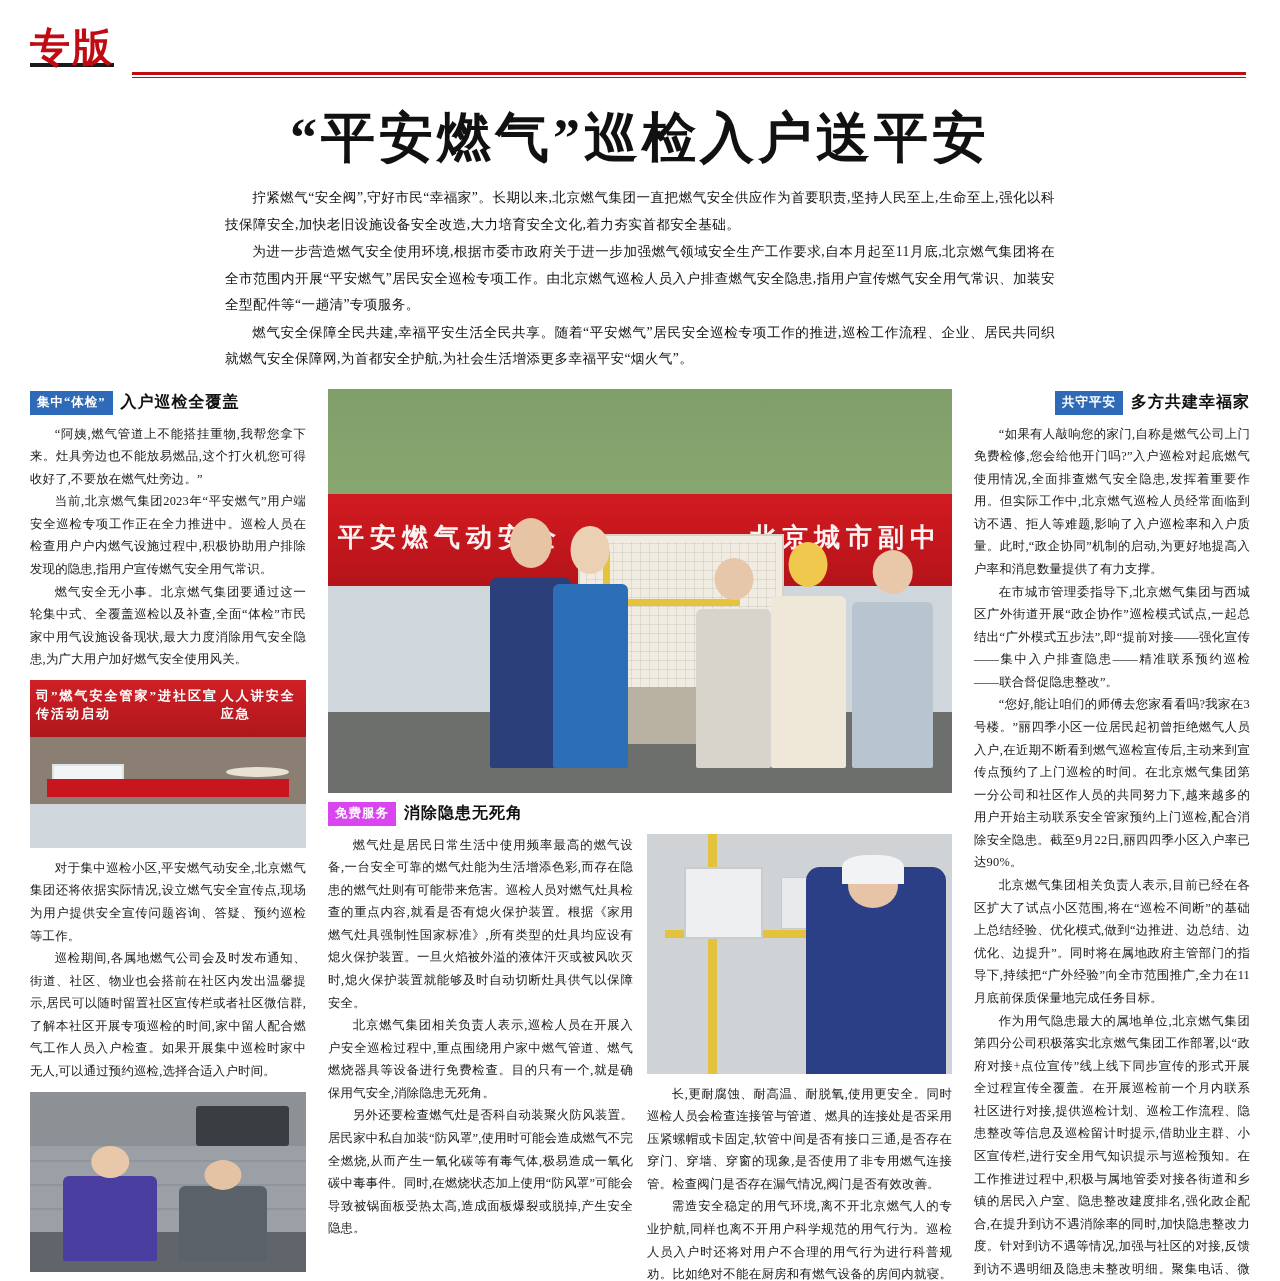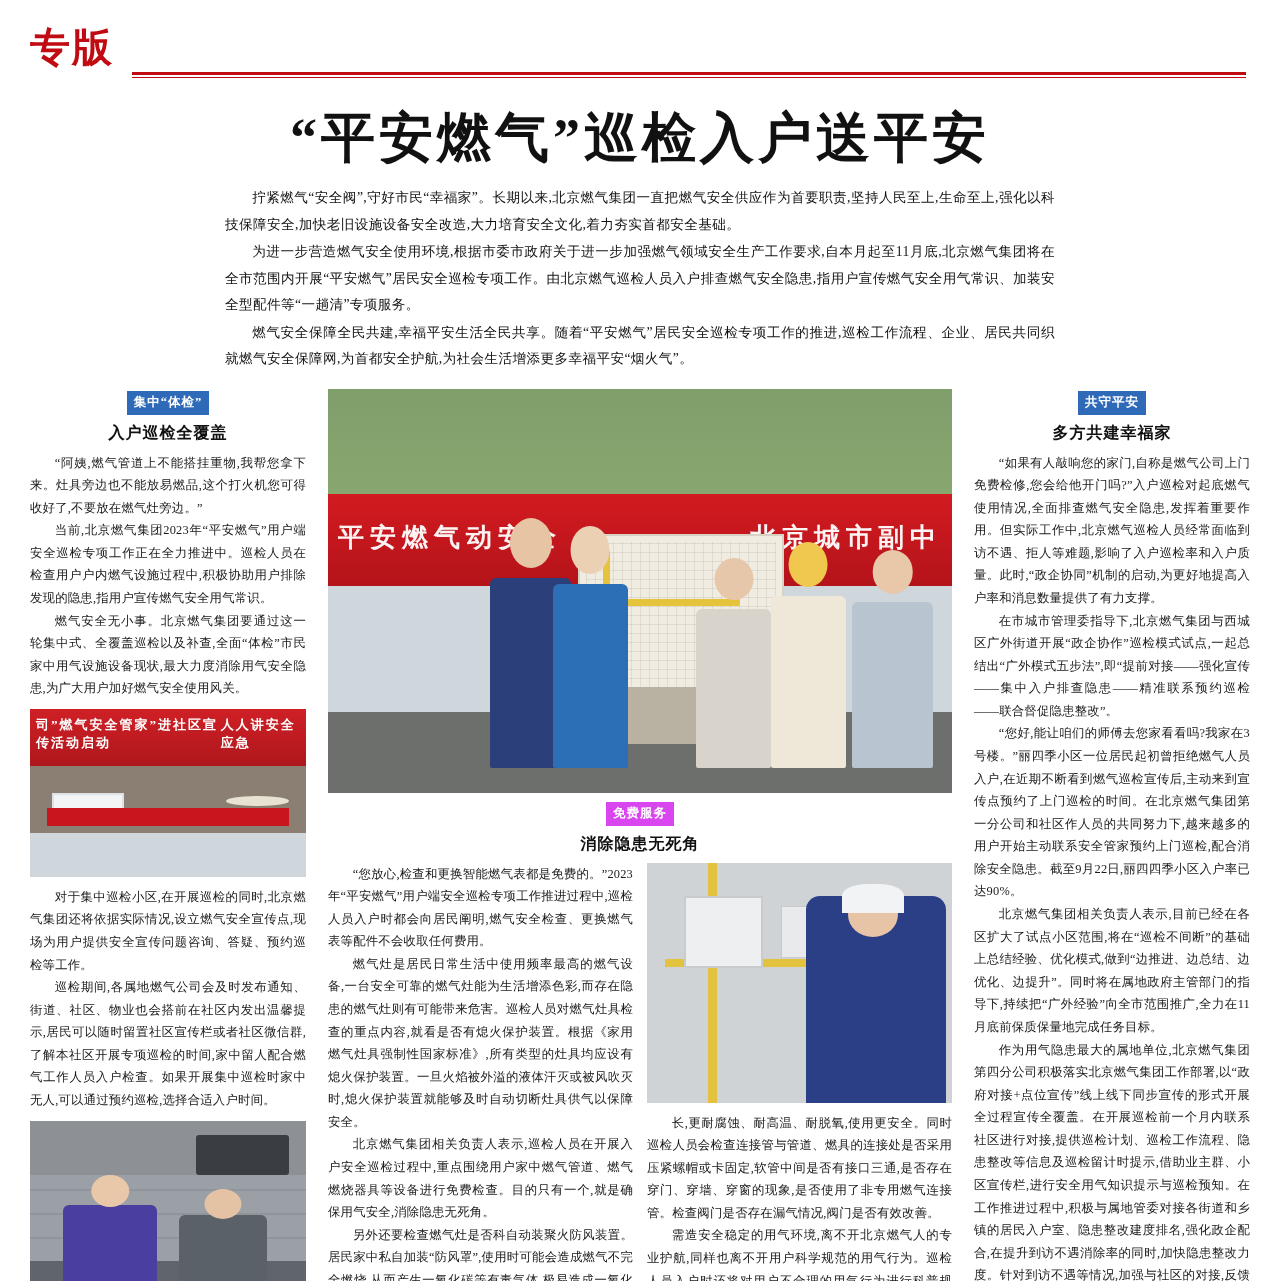--- a/index.html
+++ b/index.html
@@ -16,21 +16,21 @@
 
   
   .masthead {
     position:relative;
     height:86px;
     padding:14px 34px 0 30px;
     display:flex;
     align-items:flex-start;
     justify-content:space-between;
   }
-  .mh-left { display:flex; flex-direction:column; }
+  .mh-left { display:flex; flex-direction:column;text-decoration:underline; }
   .mh-special {
     font-family:"Liberation Serif", serif;
     font-weight:bold;
     font-size:40px;
     color:#c00b12;
     letter-spacing:2px;
     line-height:1;
     margin-top:14px;
   }
   .mh-right { text-align:right; display:flex; flex-direction:column; align-items:flex-end; }
@@ -97,21 +97,20 @@
     display:grid;
     grid-template-columns:276px 1fr 276px;
     gap:22px;
     padding:0 30px 18px 30px;
   }
   .col { position:relative; }
 
   .sechead {
     display:flex; align-items:center; gap:8px;
     margin:2px 0 8px 0;
-    flex-direction:column;
   }
   .sechead .tag {
     background:#2f6ab8; color:#fff;
     font-size:12.5px; font-weight:bold;
     padding:3px 7px 4px 7px;
     letter-spacing:1px;
     white-space:nowrap;
   }
   .sechead .tag.green { background:#d946ef; }
   .sechead .tag.blue2 { background:#2f6ab8; }
@@ -246,21 +245,21 @@
           <span>人人讲安全 应急</span>
         </div>
         <div class="mid">
           <div class="board"></div>
           <div class="umbrella"></div>
           <div class="tablecloth"></div>
         </div>
       </div>
 
       <div class="body-text">
-        <p>对于集中巡检小区,在开展巡检的同时,北京燃气集团还将依据实际情况,设立燃气安全宣传点,现场为用户提供安全宣传问题咨询、答疑、预约巡检等工作。</p>
+        <p>对于集中巡检小区,平安燃气动安全,北京燃气集团还将依据实际情况,设立燃气安全宣传点,现场为用户提供安全宣传问题咨询、答疑、预约巡检等工作。</p>
         <p>巡检期间,各属地燃气公司会及时发布通知、街道、社区、物业也会搭前在社区内发出温馨提示,居民可以随时留置社区宣传栏或者社区微信群,了解本社区开展专项巡检的时间,家中留人配合燃气工作人员入户检查。如果开展集中巡检时家中无人,可以通过预约巡检,选择合适入户时间。</p>
       </div>
 
       <div class="photo lp2 mt mb">
         <div class="wall"></div>
         <div class="tile"></div>
         <div class="hood"></div>
         <div class="cab"></div>
         <div class="person" style="left:12%; width:34%; height:64%;">
           <div class="body" style="height:74%; background:#4a3fa0;"></div>
@@ -315,21 +314,20 @@
         </div>
       </div>
 
       <div class="sechead">
         <span class="tag green">免费服务</span>
         <span class="ttl">消除隐患无死角</span>
       </div>
 
       <div style="display:grid; grid-template-columns:1fr 1fr; gap:14px;">
         <div class="body-text">
-          <p>“您放心,检查和更换智能燃气表都是免费的。”2023年“平安燃气”用户端安全巡检专项工作推进过程中,巡检人员入户时都会向居民阐明,燃气安全检查、更换燃气表等配件不会收取任何费用。</p>
           <p>燃气灶是居民日常生活中使用频率最高的燃气设备,一台安全可靠的燃气灶能为生活增添色彩,而存在隐患的燃气灶则有可能带来危害。巡检人员对燃气灶具检查的重点内容,就看是否有熄火保护装置。根据《家用燃气灶具强制性国家标准》,所有类型的灶具均应设有熄火保护装置。一旦火焰被外溢的液体汗灭或被风吹灭时,熄火保护装置就能够及时自动切断灶具供气以保障安全。</p>
           <p>北京燃气集团相关负责人表示,巡检人员在开展入户安全巡检过程中,重点围绕用户家中燃气管道、燃气燃烧器具等设备进行免费检查。目的只有一个,就是确保用气安全,消除隐患无死角。</p>
           <p>另外还要检查燃气灶是否科自动装聚火防风装置。居民家中私自加装“防风罩”,使用时可能会造成燃气不完全燃烧,从而产生一氧化碳等有毒气体,极易造成一氧化碳中毒事件。同时,在燃烧状态加上使用“防风罩”可能会导致被锅面板受热太高,造成面板爆裂或脱掉,产生安全隐患。</p>
 
         </div>
         <div>
           <div class="photo cp1 mb">
             <div class="wall"></div>
             <div class="pipe1"></div>
             <div class="pipe2"></div>

